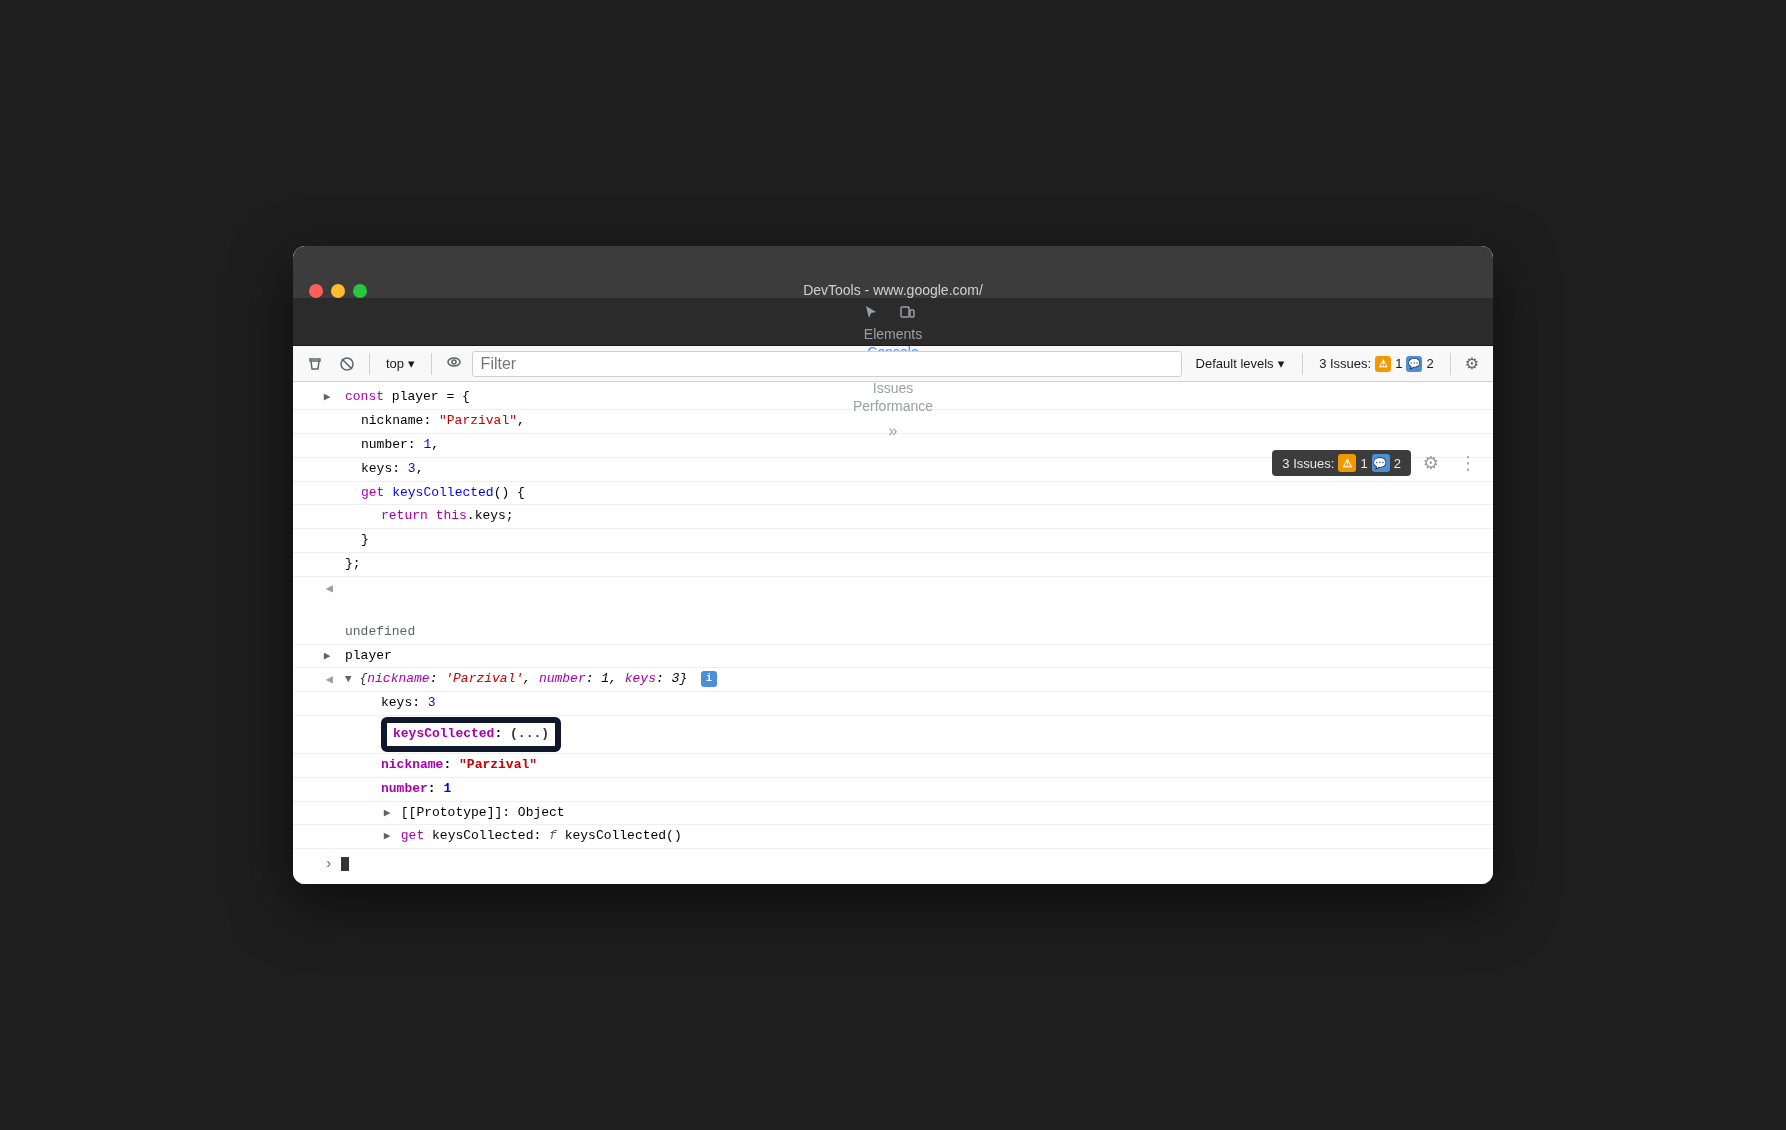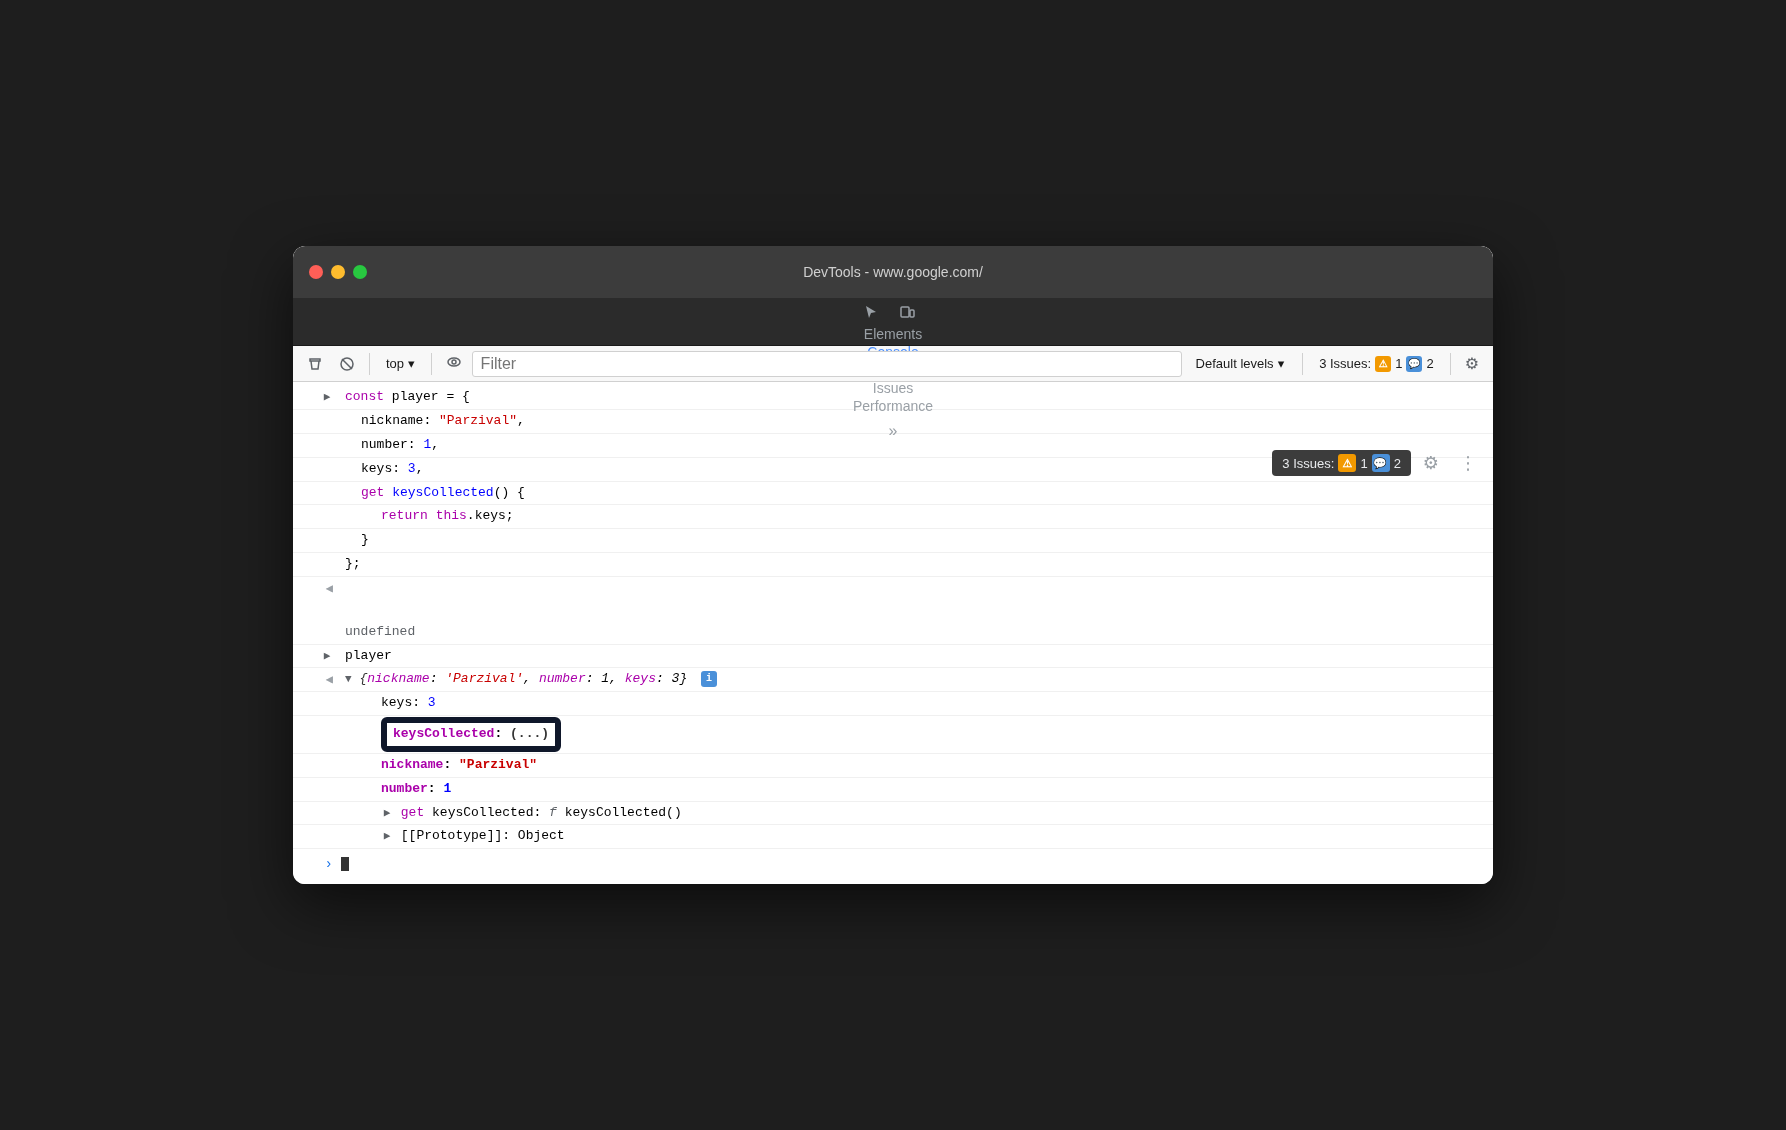--- a/index.html
+++ b/index.html
@@ -19,21 +19,21 @@
       overflow: hidden;
       box-shadow: 0 20px 60px rgba(0,0,0,0.6);
       background: #ffffff;
     }
 
     
     .titlebar {
       background: #3c3c3c;
       height: 52px;
       display: flex;
-      align-items: center;
+      align-items: flex-end;
       justify-content: center;
       position: relative;
       border-radius: 12px 12px 0 0;
     }
 
     .titlebar-buttons {
       position: absolute;
       left: 16px;
       display: flex;
       gap: 8px;
@@ -610,30 +610,30 @@
       <div class="line-gutter"></div>
       <div class="console-text indent2">
         <span class="prop" style="font-weight:bold;">number</span><span style="font-weight:bold;">: </span><span class="num" style="font-weight:bold;">1</span>
       </div>
     </div>
 
     <div class="console-line">
       <div class="line-gutter"></div>
       <div class="console-text indent2">
         <span class="expand-arrow">▶</span>
+        <span> [[Prototype]]: Object</span>
+      </div>
+    </div>
+
+    <div class="console-line">
+      <div class="line-gutter"></div>
+      <div class="console-text indent2">
+        <span class="expand-arrow">▶</span>
         <span class="kw"> get</span>
         <span> keysCollected: </span><span class="italic-gray">f</span><span> keysCollected()</span>
-      </div>
-    </div>
-
-    <div class="console-line">
-      <div class="line-gutter"></div>
-      <div class="console-text indent2">
-        <span class="expand-arrow">▶</span>
-        <span> [[Prototype]]: Object</span>
       </div>
     </div>
 
     <div class="input-line">
       <div class="input-prompt">
         <span style="color:#1a73e8;font-size:14px;">›</span>
       </div>
       <div class="input-caret">
         <span style="background:#333;width:8px;height:14px;display:inline-block;vertical-align:middle;"></span>
       </div>

